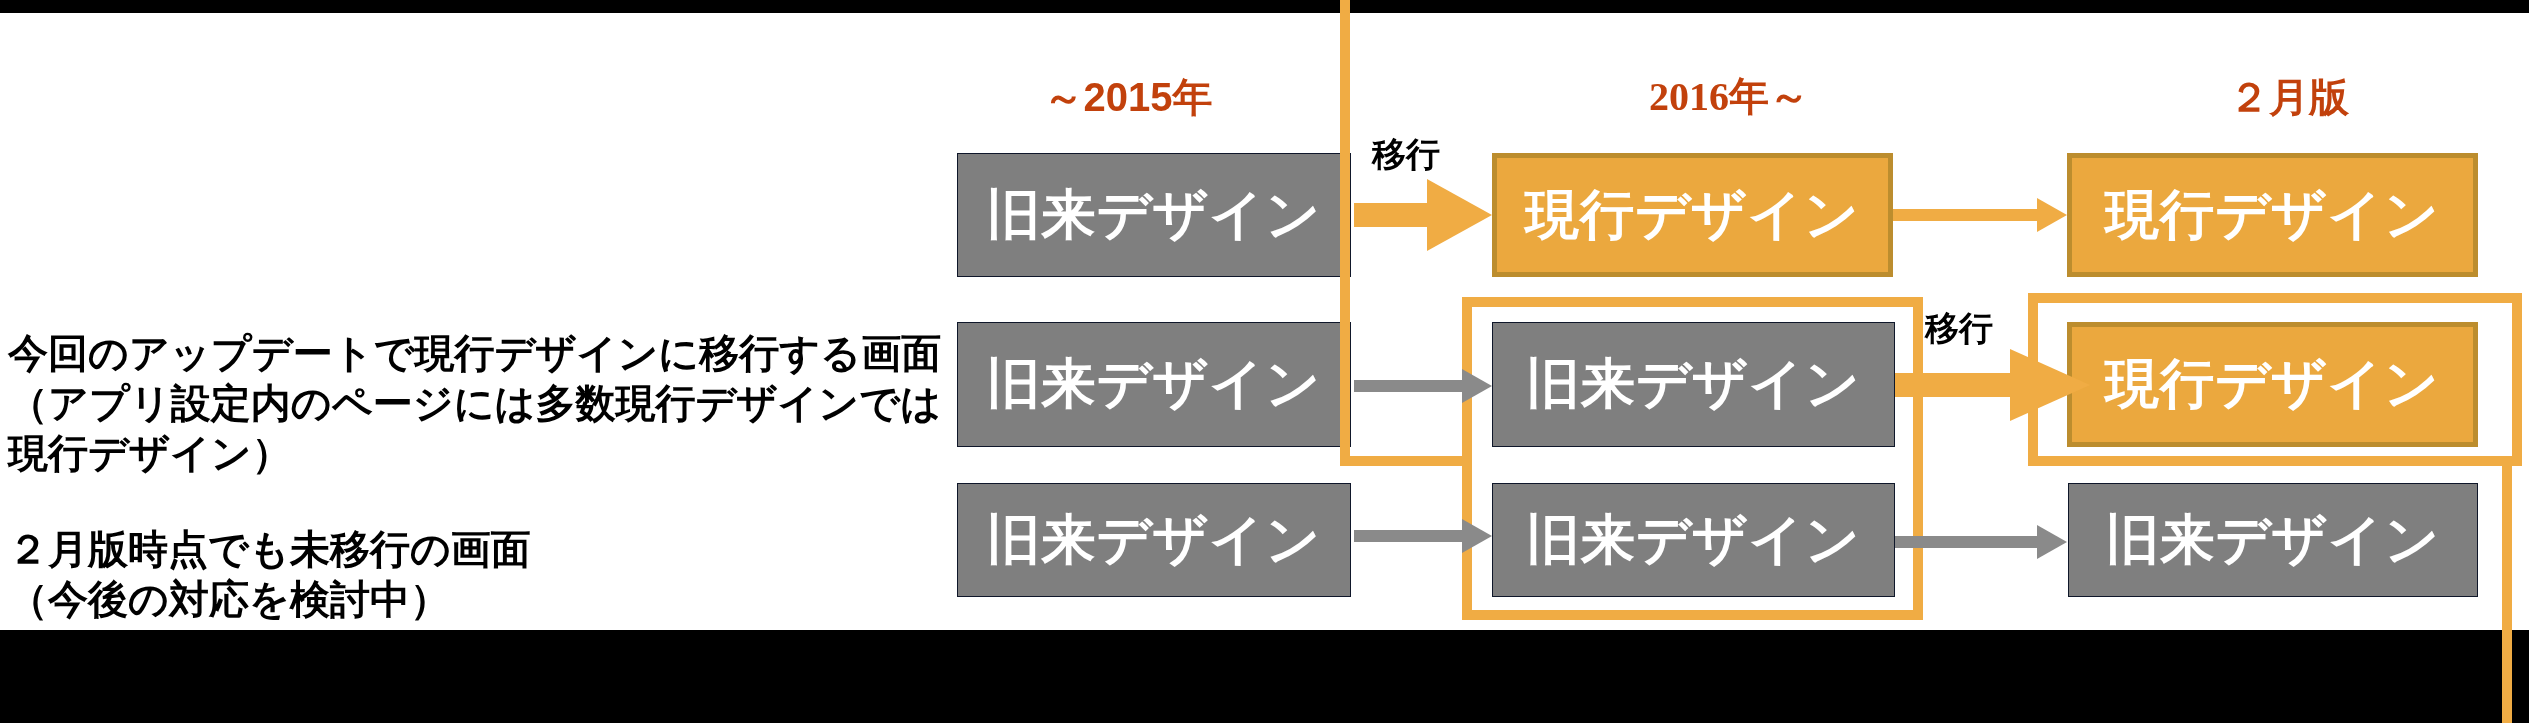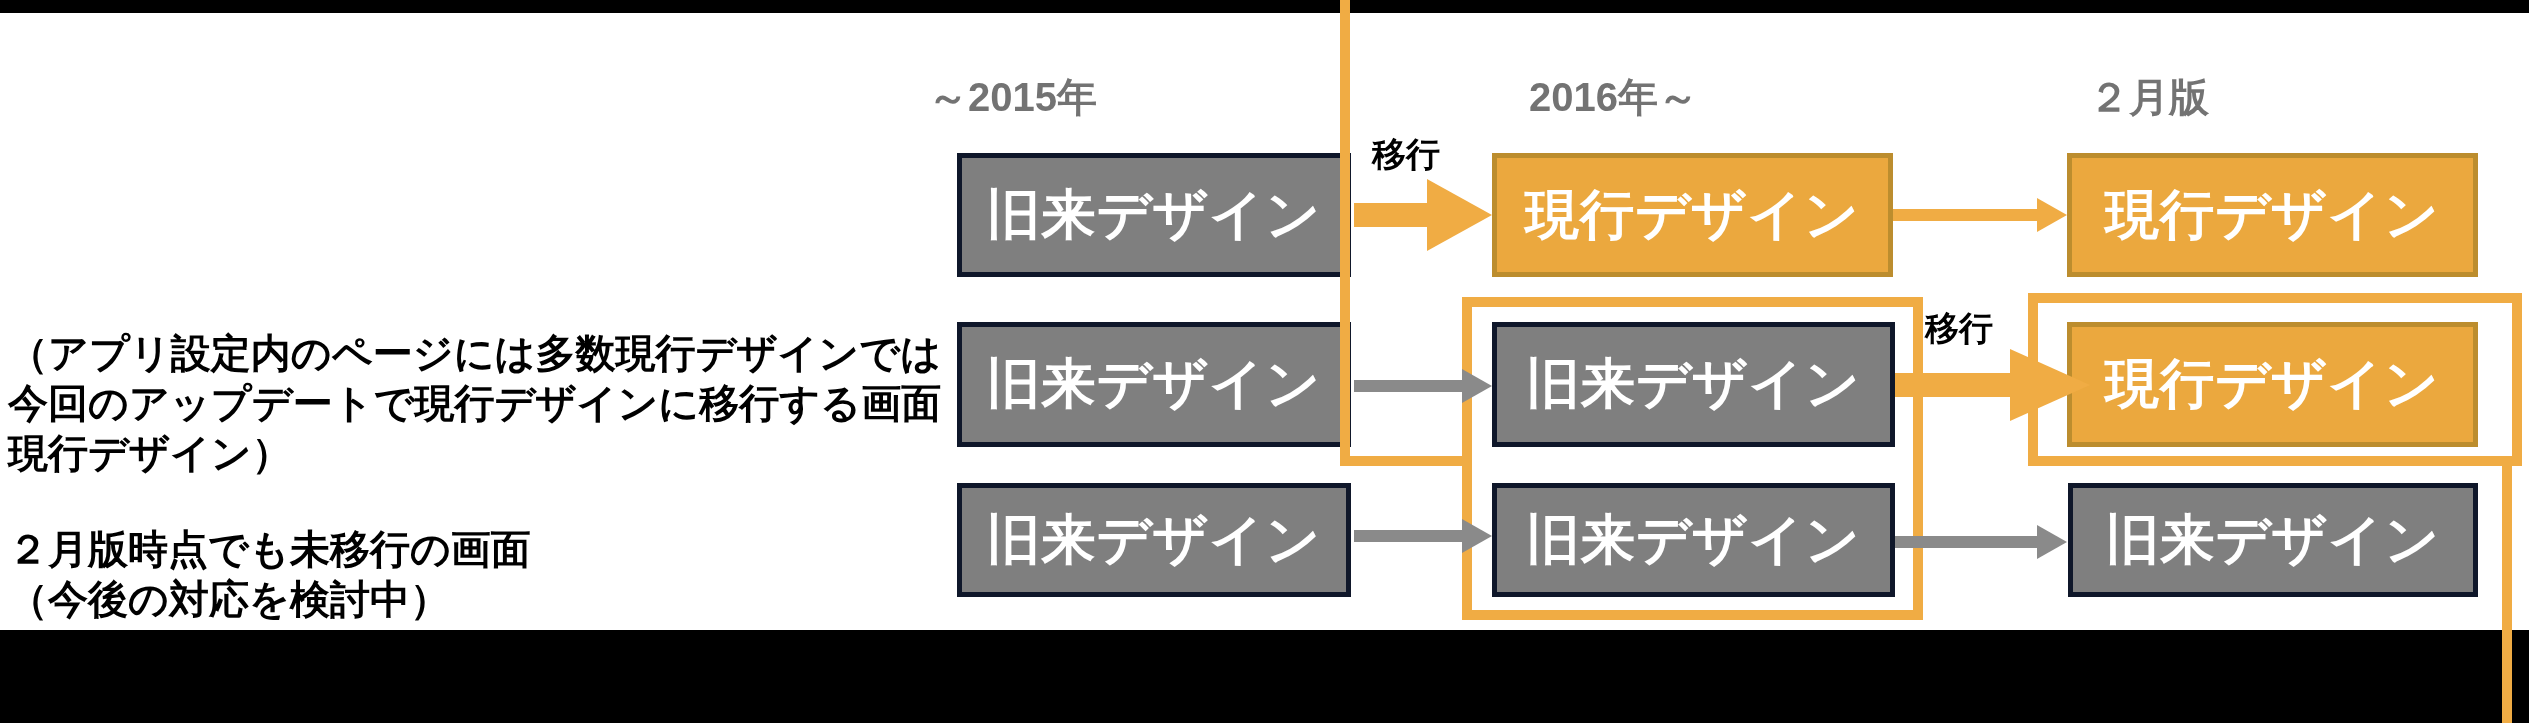--- a/index.html
+++ b/index.html
@@ -6,36 +6,36 @@
   #stage{
     position:relative;width:2529px;height:723px;overflow:hidden;
     font-family:"Liberation Sans", sans-serif;background:#ffffff;
   }
   .bar{position:absolute;left:0;width:2529px;background:#000;z-index:1;}
   .bar.top{top:0;height:13px;}
   .bar.bottom{top:630px;height:93px;}
 
   .col-header{
     position:absolute;top:74px;width:400px;height:46px;z-index:5;
-    font-size:40px;font-weight:bold;color:#737373;line-height:46px;
+    font-size:40px;font-weight:bold;color:#c2410c;text-align:center;line-height:46px;
   }
-  #hdr-1{left:928px;} #hdr-2{left:1529px;} #hdr-3{left:2089px;}
+  #hdr-1{left:928px;} #hdr-2{left:1529px;font-family:Liberation Serif, serif;} #hdr-3{left:2089px;}
 
   .desc{
     position:absolute;left:8px;width:990px;z-index:5;
     font-size:40px;font-weight:bold;color:#000;line-height:50px;white-space:nowrap;
   }
   #desc-1{top:150px;} #desc-2{top:328px;} #desc-3{top:524px;}
 
   .node{
     position:absolute;z-index:3;box-sizing:border-box;
     display:flex;align-items:center;justify-content:center;
     font-size:54px;font-weight:bold;color:#fff;letter-spacing:1px;
   }
-  .node.legacy{background:#7f7f7f;border:5px solid #0f172a;}
+  .node.legacy{background:#7f7f7f;border:1px solid #0f172a;}
   .node.current{background:#eba83e;border:5px solid #bc8d2e;}
 
   
   #b-r1c1{left:957px; top:153px;width:394px;height:124px;}
   #b-r1c2{left:1492px;top:153px;width:401px;height:124px;}
   #b-r1c3{left:2067px;top:153px;width:411px;height:124px;}
   #b-r2c1{left:957px; top:322px;width:394px;height:125px;}
   #b-r2c2{left:1492px;top:322px;width:403px;height:125px;}
   #b-r2c3{left:2067px;top:322px;width:411px;height:125px;}
   #b-r3c1{left:957px; top:483px;width:394px;height:114px;}
@@ -89,22 +89,22 @@
 <div id="stage">
 
   <div class="bar top"></div>
   <div class="bar bottom"></div>
 
   <div class="col-header" id="hdr-1">～2015年</div>
   <div class="col-header" id="hdr-2">2016年～</div>
   <div class="col-header" id="hdr-3">２月版</div>
 
   <div class="desc" id="desc-2">
+    <div>今回のアップデートで現行デザインに移行する画面</div>
     <div>（アプリ設定内のページには多数現行デザインでは</div>
-    <div>今回のアップデートで現行デザインに移行する画面</div>
     <div>現行デザイン）</div>
   </div>
   <div class="desc" id="desc-3">
     <div>２月版時点でも未移行の画面</div>
     <div>（今後の対応を検討中）</div>
   </div>
 
   <div class="hl-frame" id="frame-col2"></div>
   <div class="hl-frame" id="frame-r2c3"></div>
 

